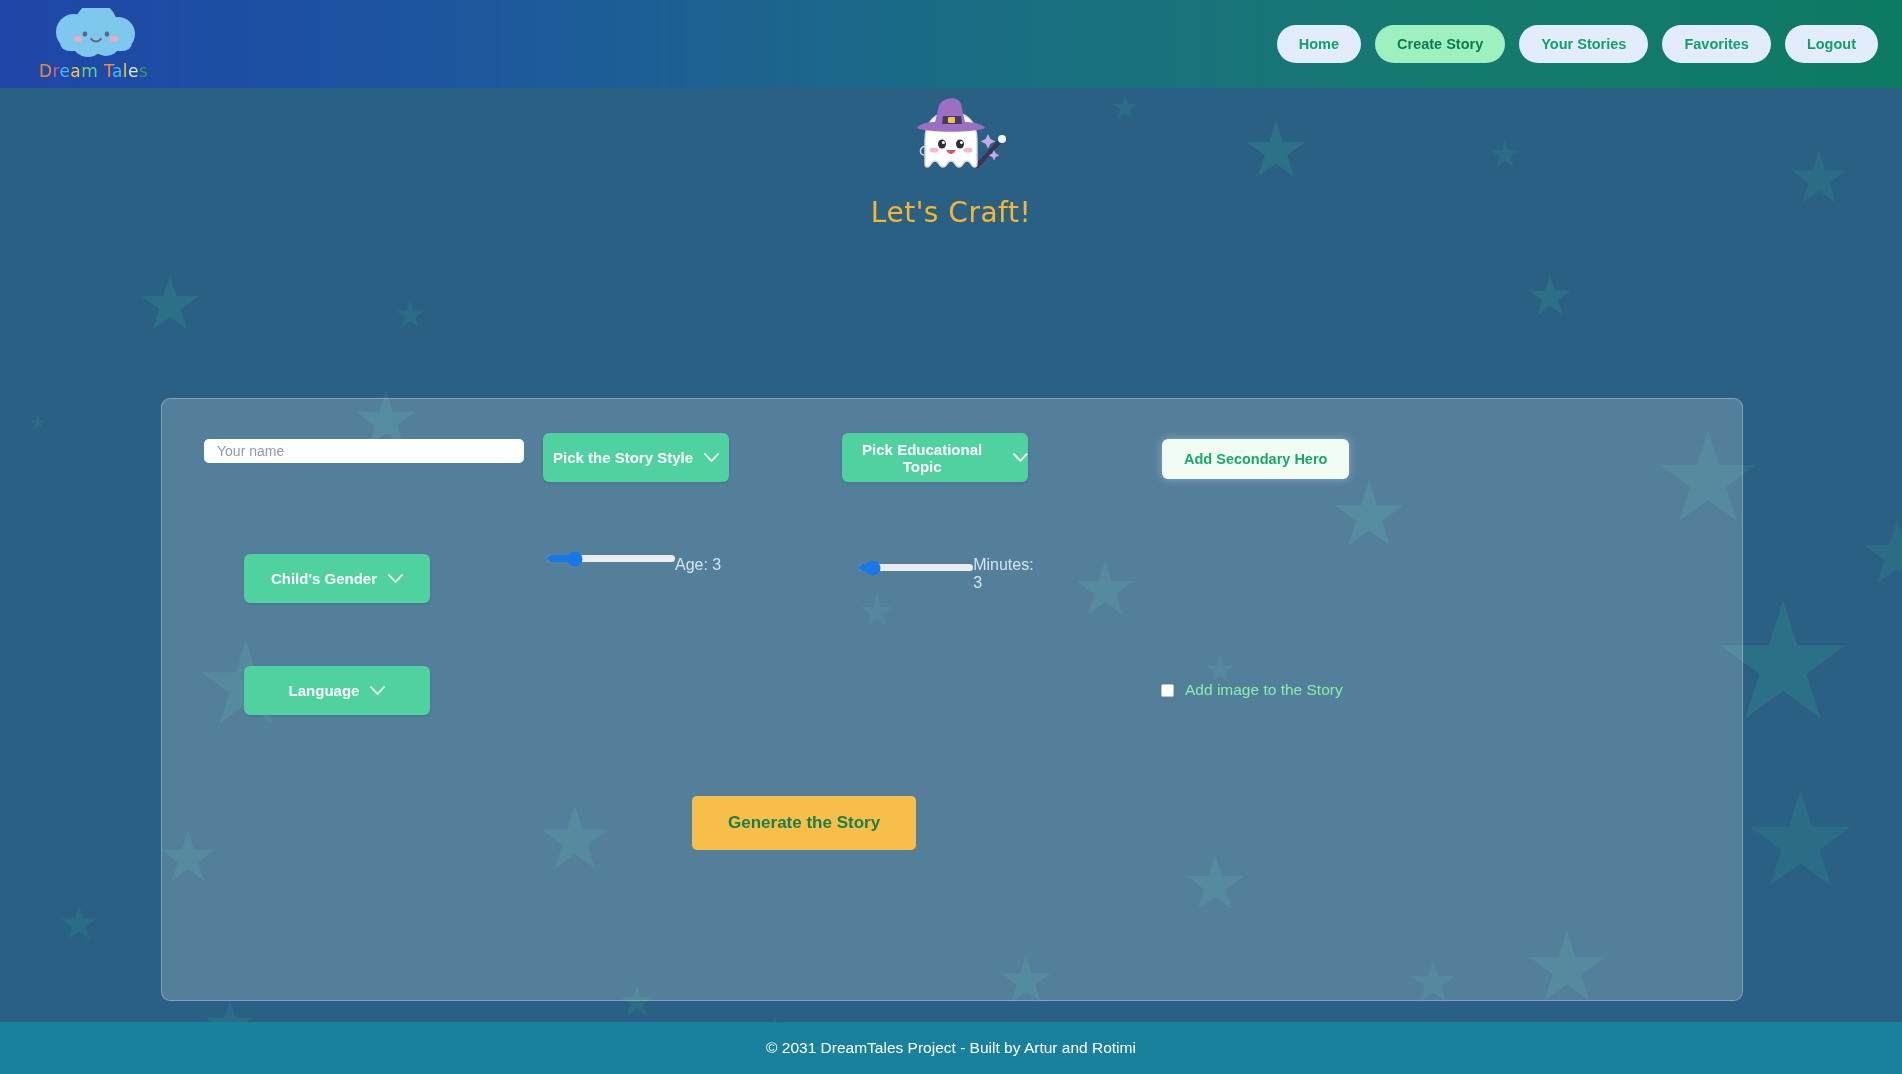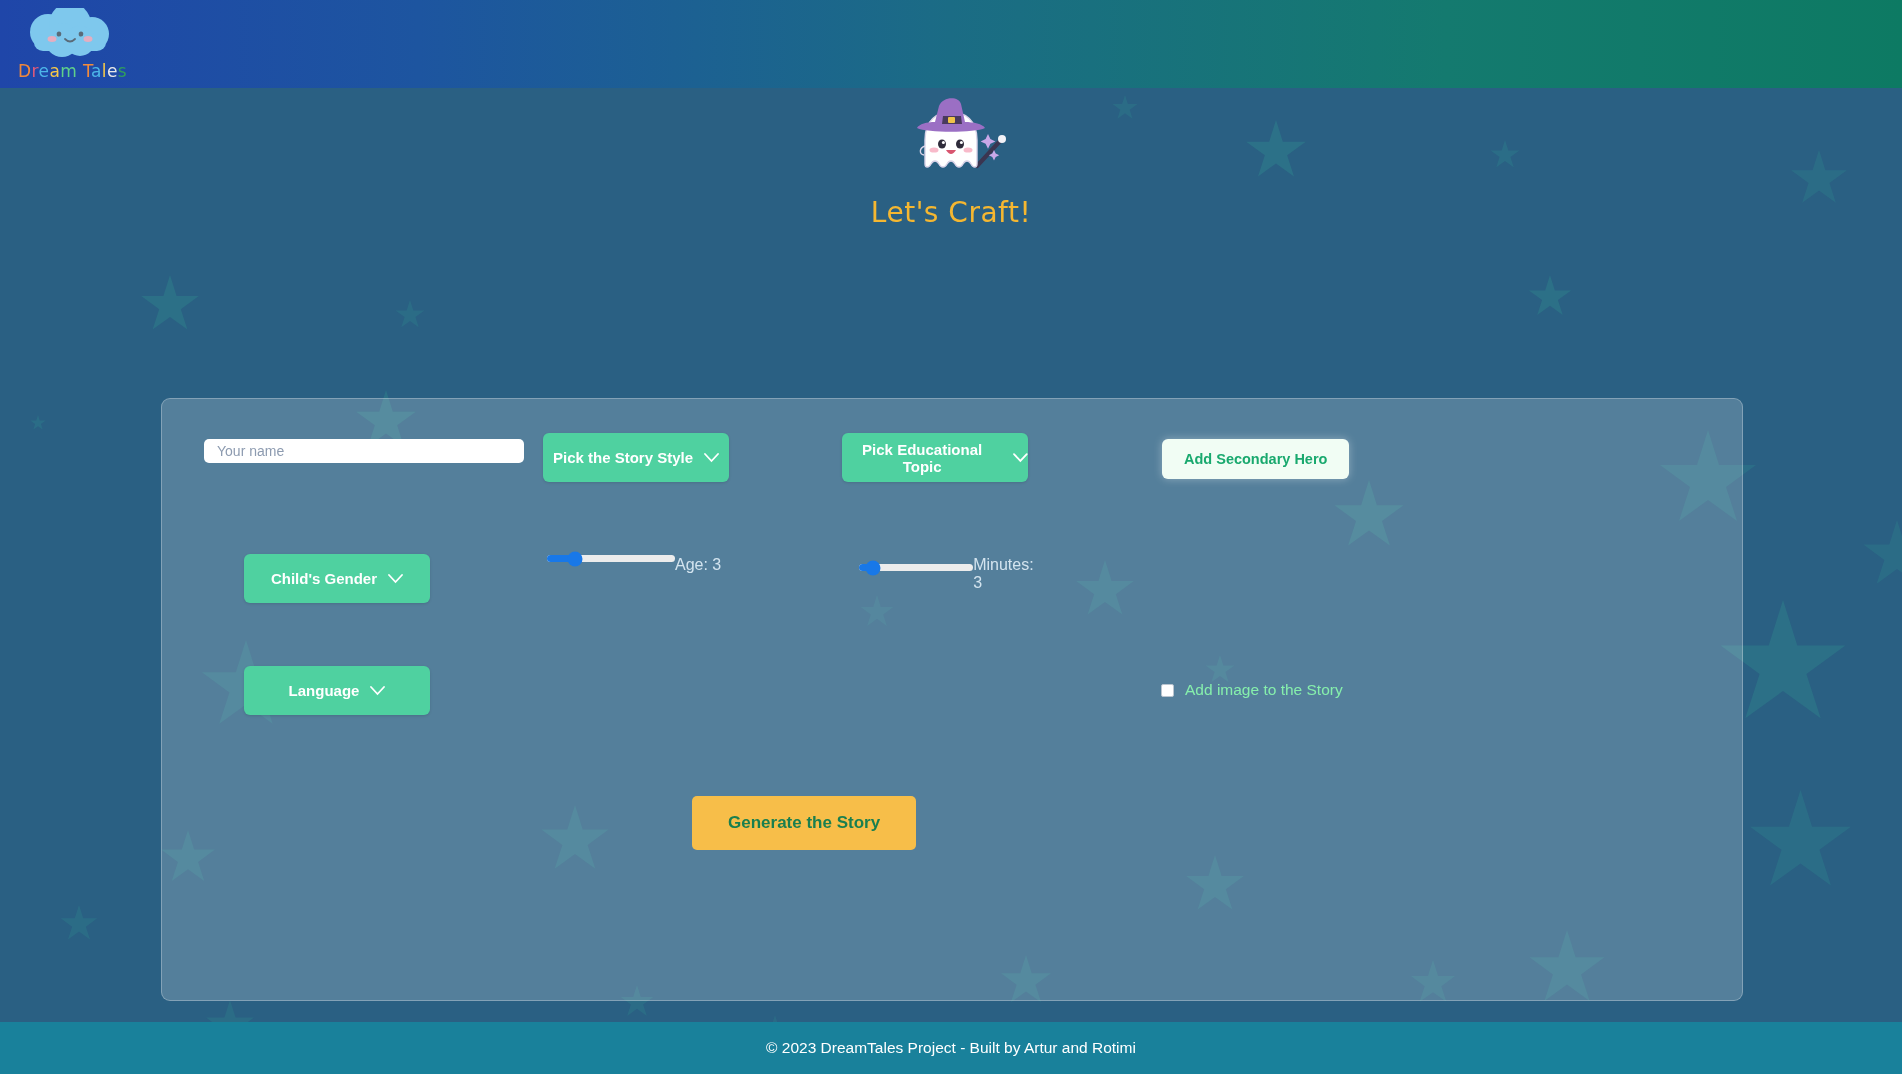--- a/index.html
+++ b/index.html
@@ -30,21 +30,21 @@
   .header {
     position: relative;
     z-index: 5;
     height: 88px;
     background: linear-gradient(to right, #1f46a9 0%, #1d55a0 22%, #1b6c85 50%, #147a6f 76%, #0d7a63 100%);
     display: flex;
     align-items: center;
     justify-content: space-between;
     padding: 0 24px 0 18px;
   }
-  .brand { display: flex; flex-direction: column; align-items: flex-start; width: 130px; }
+  .brand { display: flex; flex-direction: column; align-items: flex-end; width: 130px; }
   .cloud-logo { position: relative; width: 104px; height: 52px; }
   .cloud-logo svg { display: block; }
   .brand-name {
     margin-top: 1px;
     font-size: 17px;
     letter-spacing: .4px;
     font-family: "DejaVu Sans", sans-serif;
     white-space: nowrap;
   }
   .brand-name span:nth-child(1) { color: #f0883c; }
@@ -264,20 +264,27 @@
         <ellipse cx="34" cy="31" rx="4.5" ry="3" fill="#f7a9b8" opacity="0.85"></ellipse>
         <ellipse cx="70" cy="31" rx="4.5" ry="3" fill="#f7a9b8" opacity="0.85"></ellipse>
         <path d="M47 31 Q52 36 57 31" stroke="#5a6a78" stroke-width="1.8" fill="none" stroke-linecap="round"></path>
       </svg>
     </div>
     <div class="brand-name">
       <span>D</span><span>r</span><span>e</span><span>a</span><span>m</span><span> </span><span>T</span><span>a</span><span>l</span><span>e</span><span>s</span>
     </div>
   </div>
 
+  <nav class="nav">
+    <button class="nav-btn">Home</button>
+    <button class="nav-btn active">Create Story</button>
+    <button class="nav-btn">Your Stories</button>
+    <button class="nav-btn">Favorites</button>
+    <button class="nav-btn">Logout</button>
+  </nav>
 </div>
 
 <div class="main">
 
   <div class="hero">
     <div class="ghost-wrap">
       <svg width="120" height="100" viewBox="0 0 120 100">
 
         <g>
           <line x1="86" y1="78" x2="110" y2="52" stroke="#3b3550" stroke-width="4.2" stroke-linecap="round"></line>
@@ -384,14 +391,14 @@
     </div>
 
     <div class="cell" style="left:530px; top:397px;border-radius:21px;">
       <button class="generate-btn">Generate the Story</button>
     </div>
 
   </div>
 </div>
 
 <div class="footer">
-  <span>© 2023 DreamTales Project - Built by Artur and Rotimi</span>
+  <span>© 2031 DreamTales Project - Built by Artur and Rotimi</span>
 </div>
 
 </body></html>

